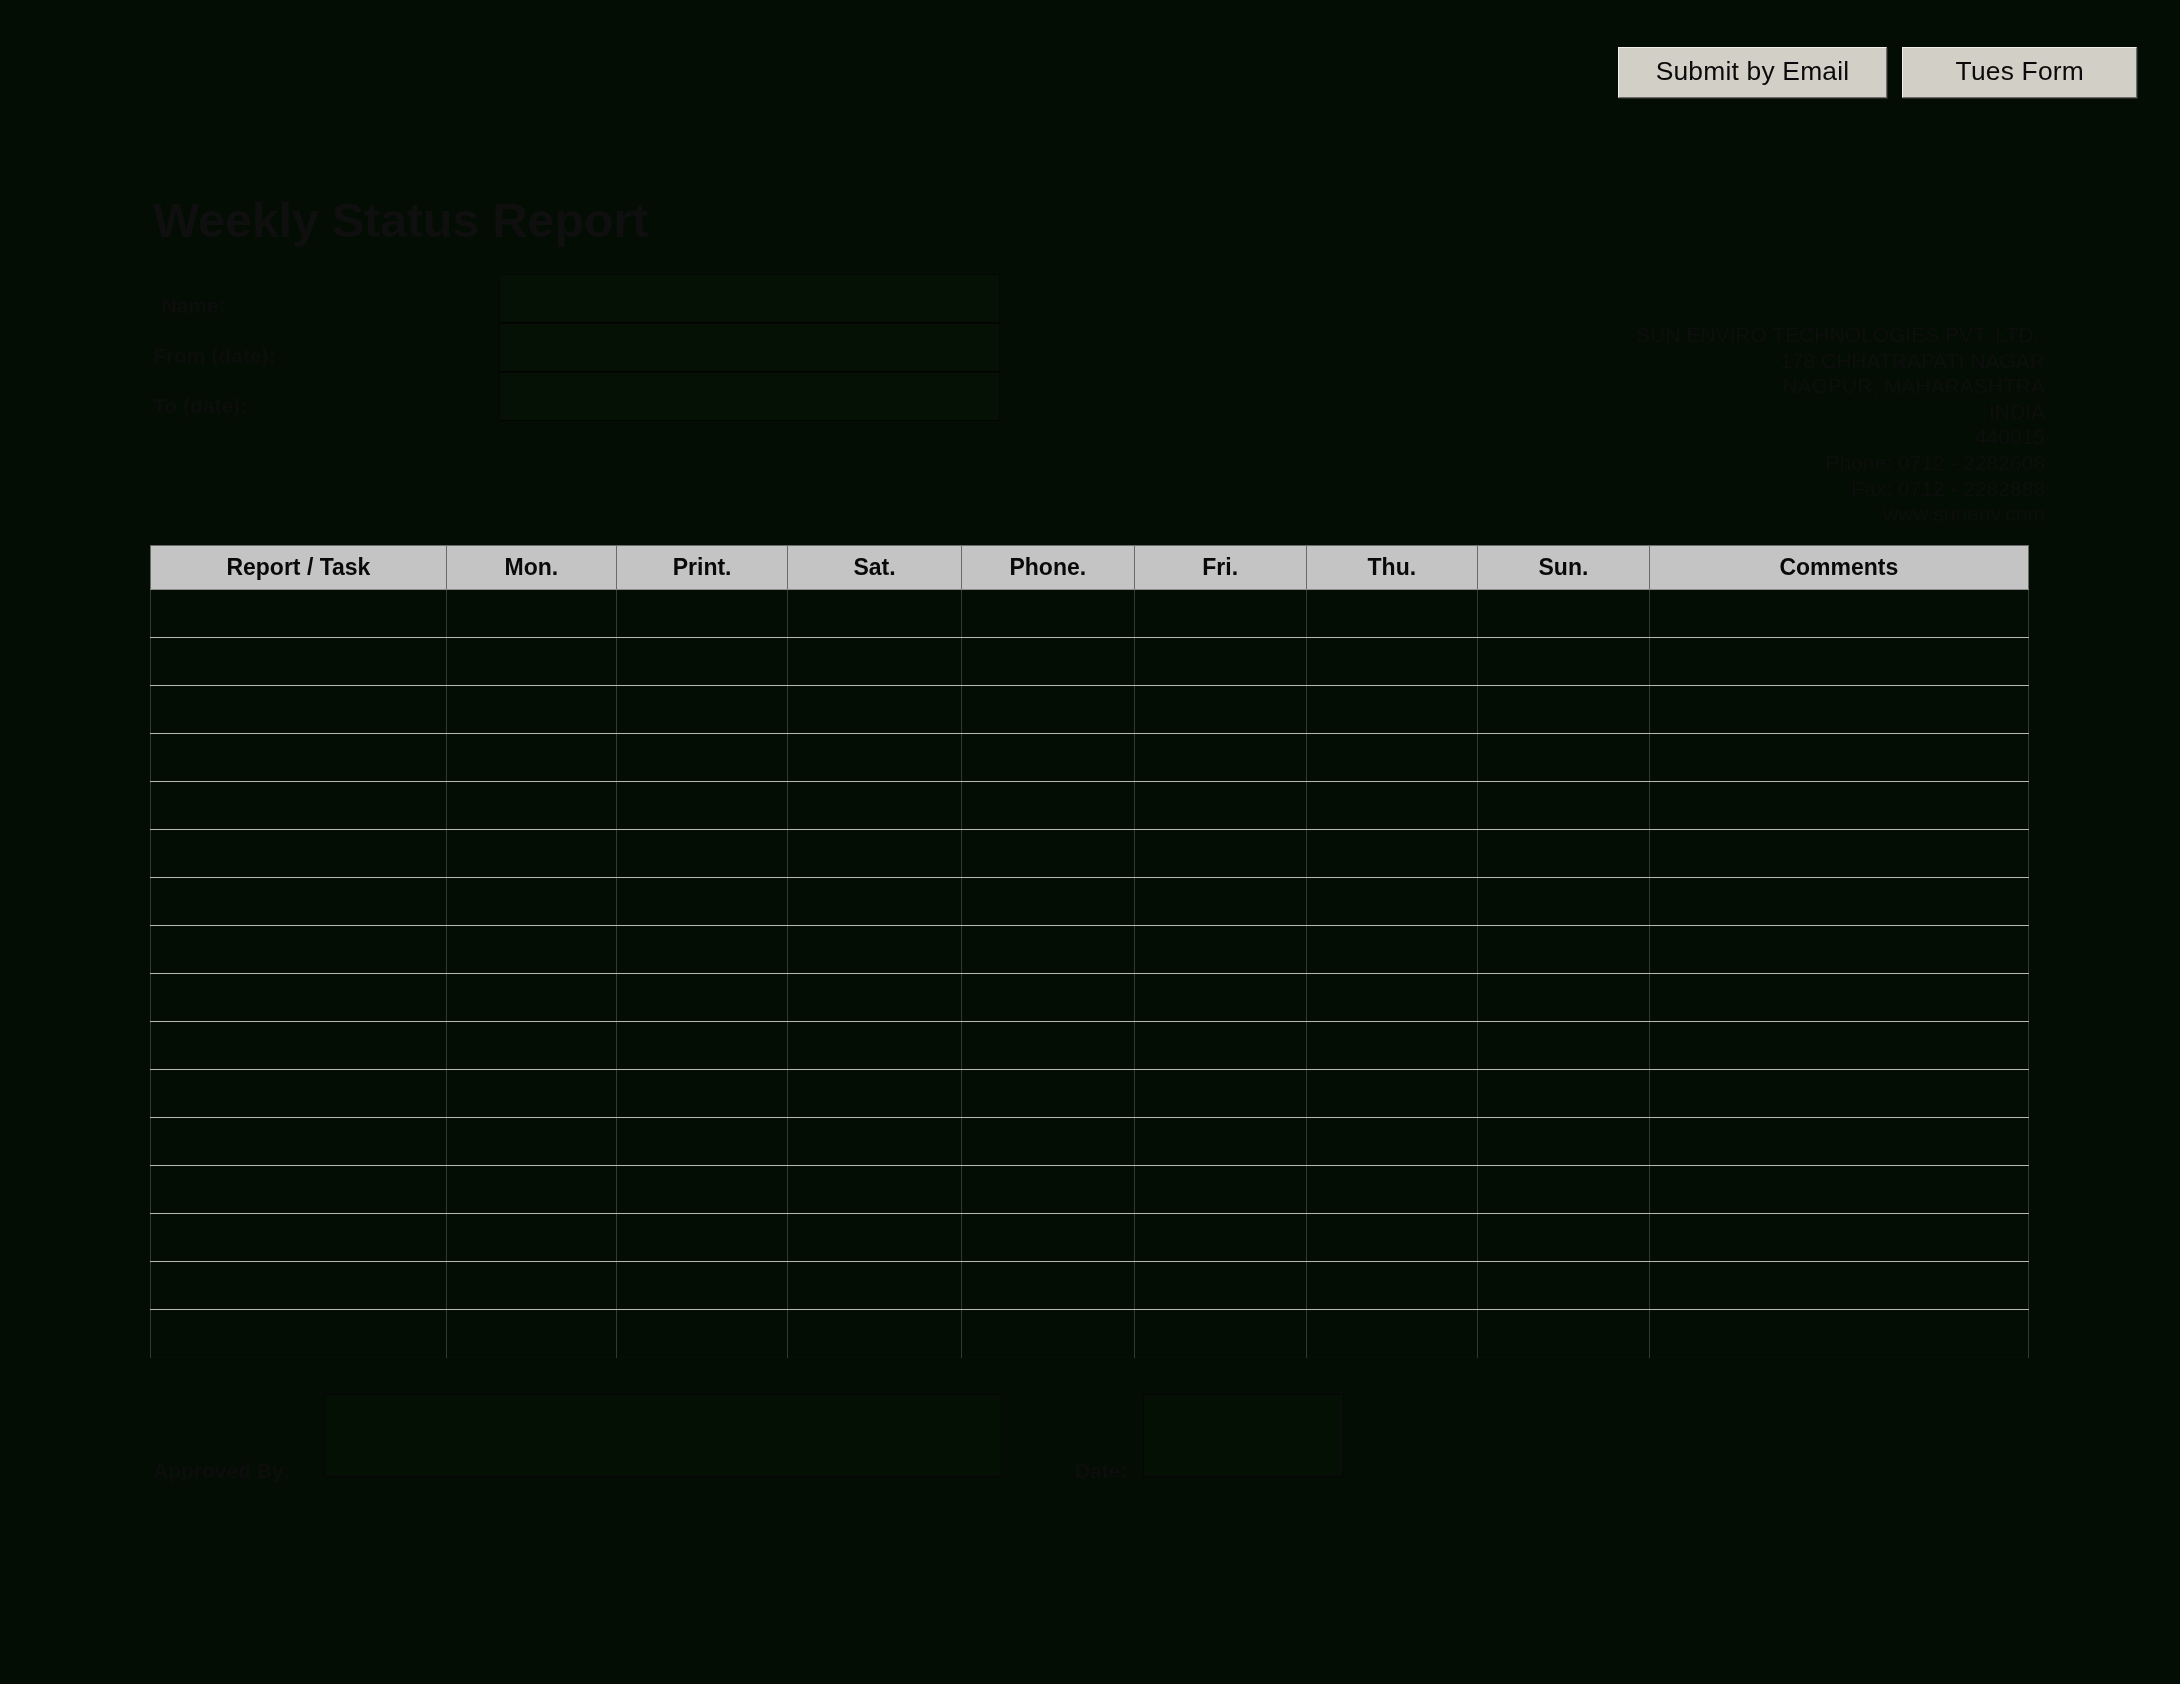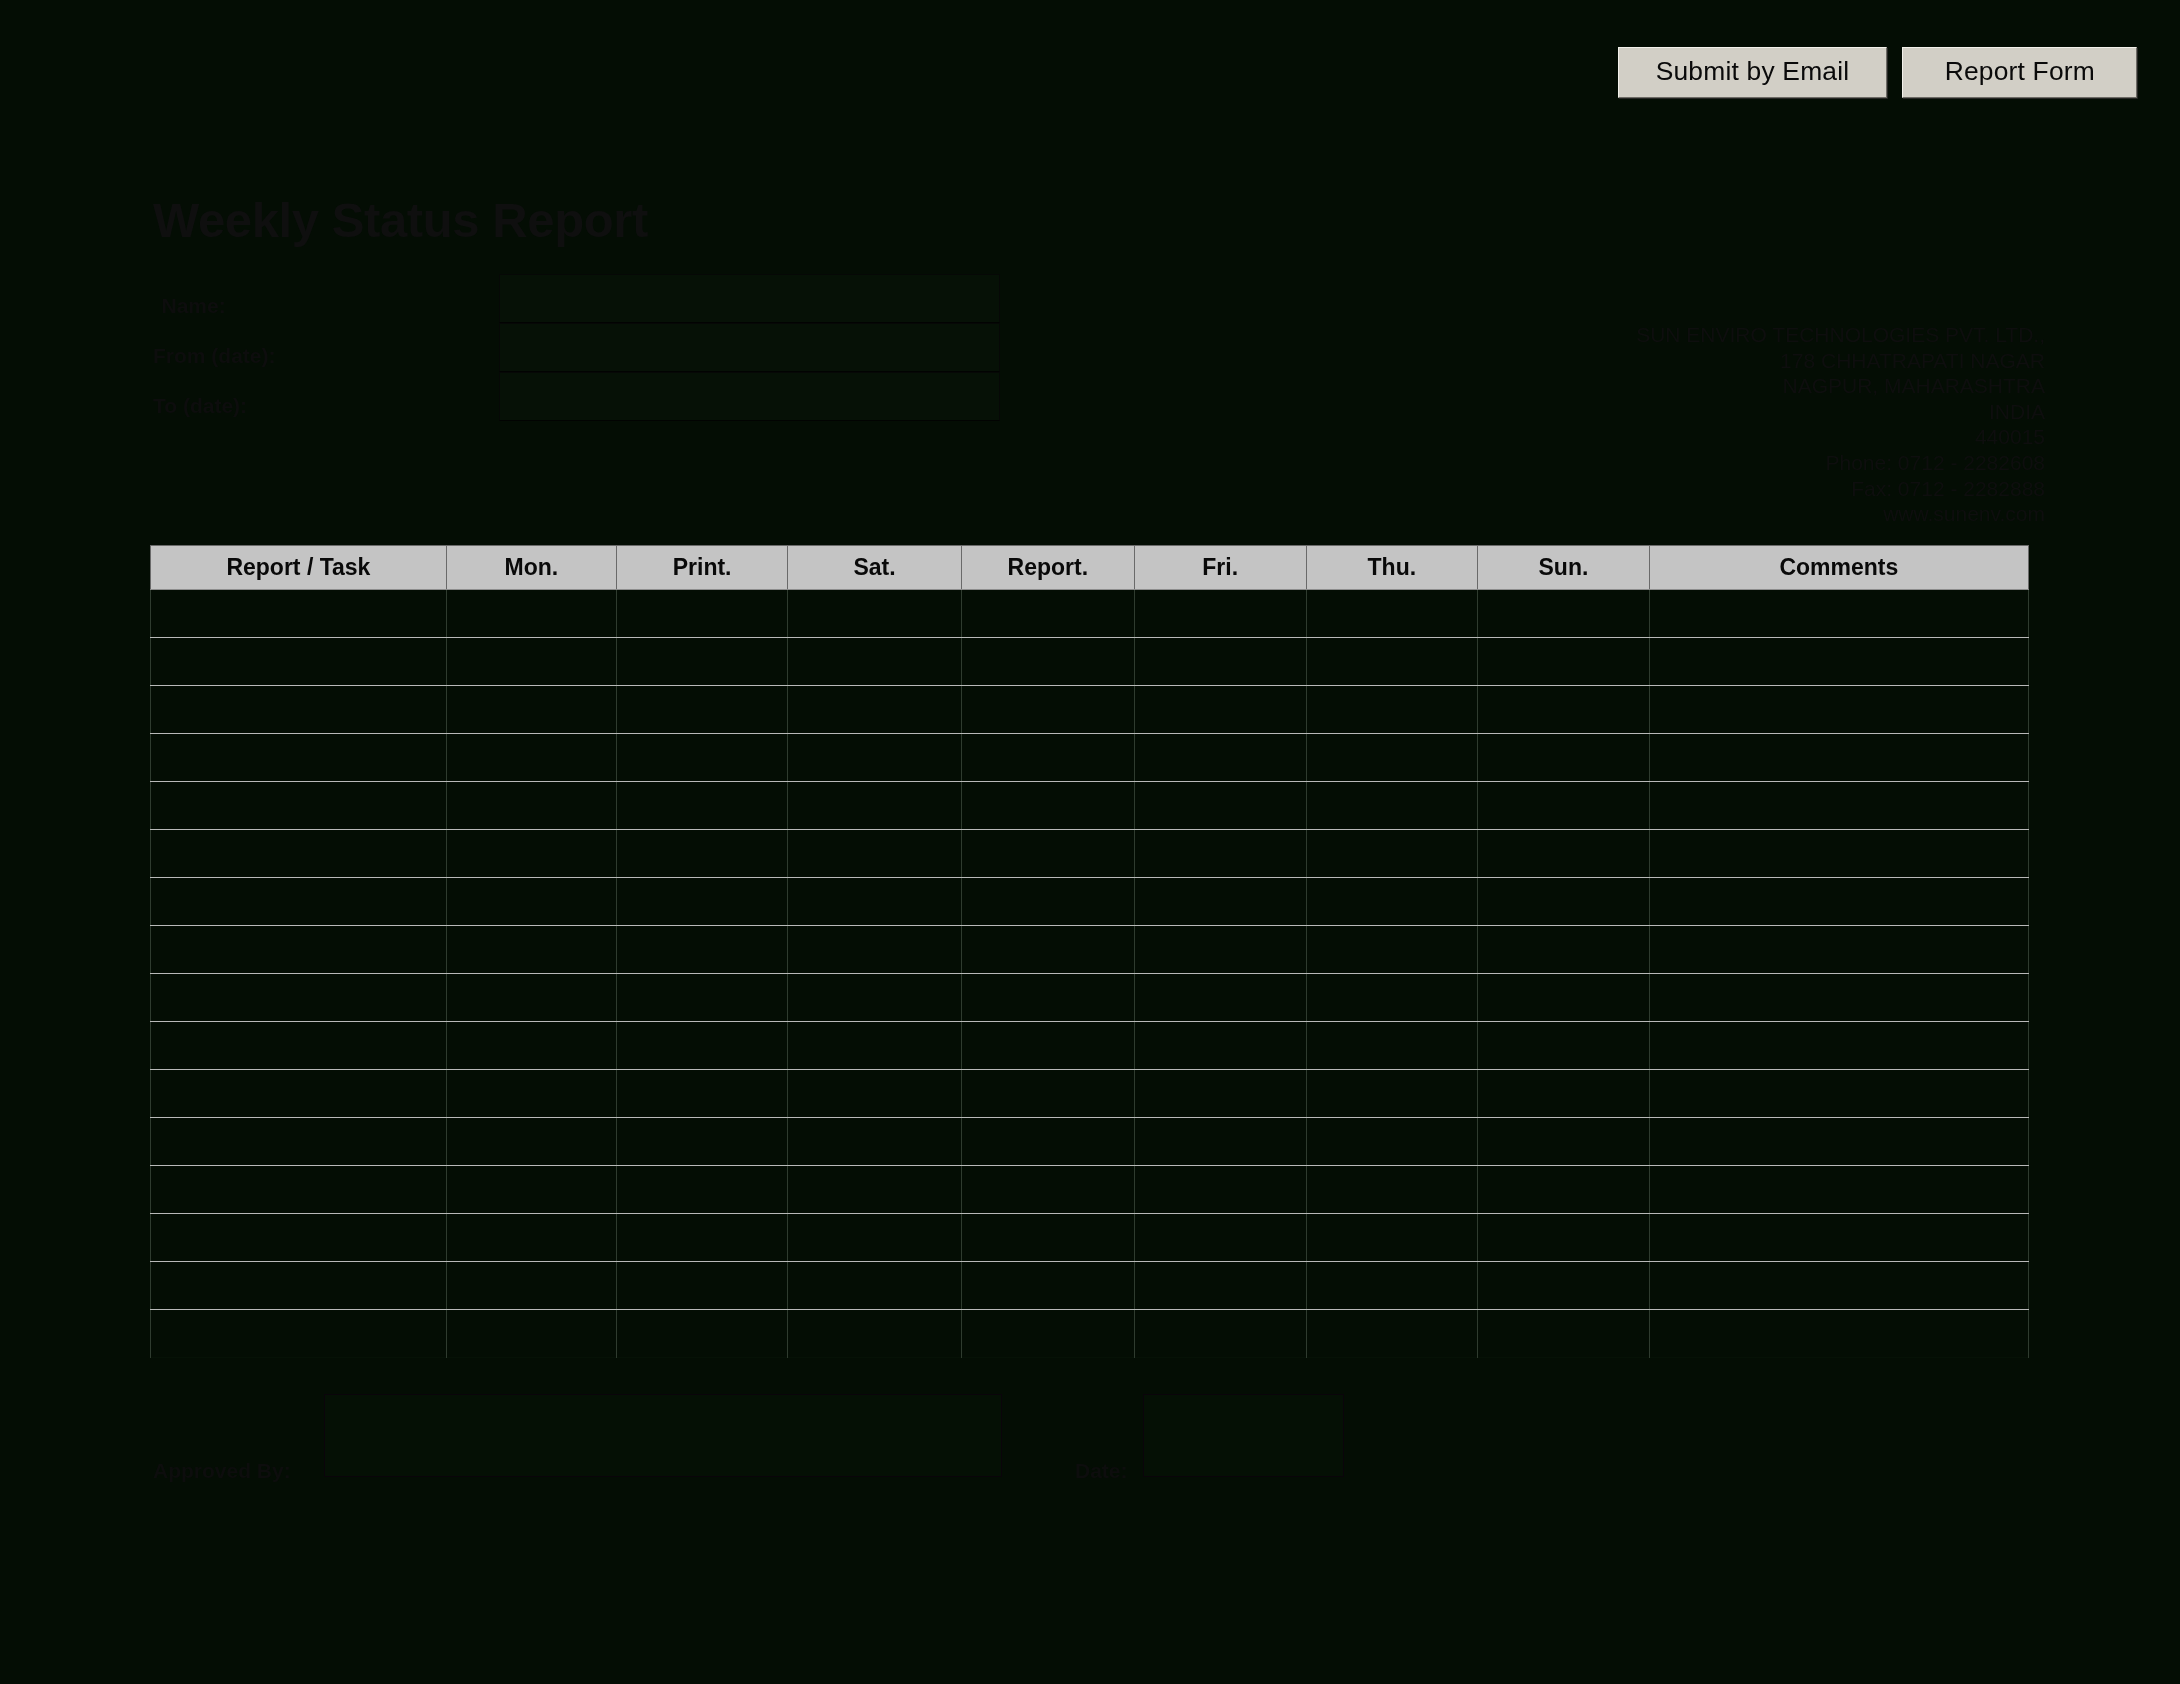--- a/index.html
+++ b/index.html
@@ -203,21 +203,21 @@
     outline: none;
   }
 </style>
 </head>
 <body>
 
 <div id="page">
 
   <div class="toolbar">
     <button class="form-button btn-submit">Submit by Email</button>
-    <button class="form-button btn-print">Report Form</button>
+    <button class="form-button btn-print">Tues Form</button>
   </div>
 
   <div class="doc-title">Weekly Status Report</div>
 
   <div class="id-labels">
     <div class="id-label indent">Name:</div>
     <div class="id-label">From (date):</div>
     <div class="id-label">To (date):</div>
   </div>
 
@@ -249,21 +249,21 @@
       <col style="width:105px">
       <col style="width:105px">
       <col style="width:232px">
     </colgroup>
     <thead>
       <tr id="thead-row">
           <th>Report / Task</th>
           <th>Mon.</th>
           <th>Print.</th>
           <th>Sat.</th>
-          <th>Report.</th>
+          <th>Phone.</th>
           <th>Fri.</th>
           <th>Thu.</th>
           <th>Sun.</th>
           <th>Comments</th>
         </tr>
     </thead>
     <tbody id="tbody">
         <tr>
           <td><input type="text" class="cell-input" value="" style=""></td>
           <td><input type="text" class="cell-input" value="" style=""></td>

